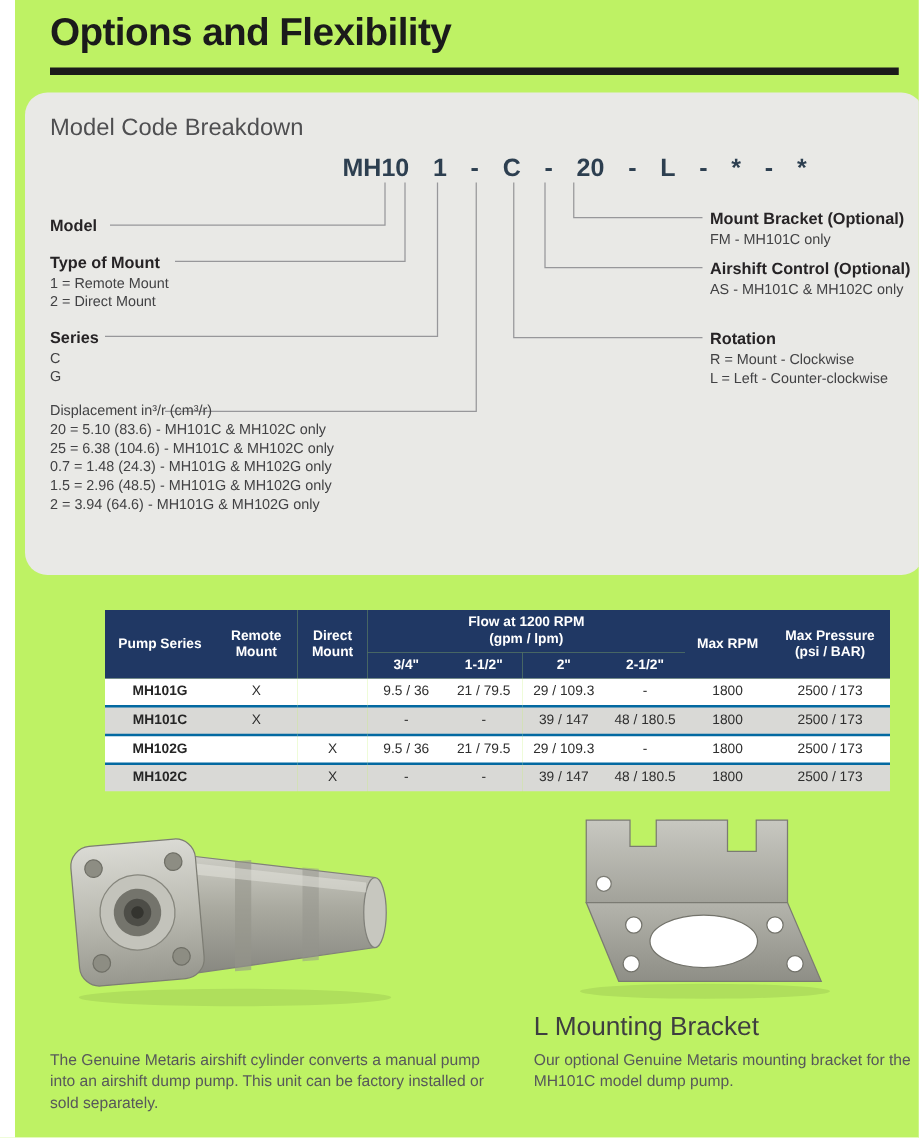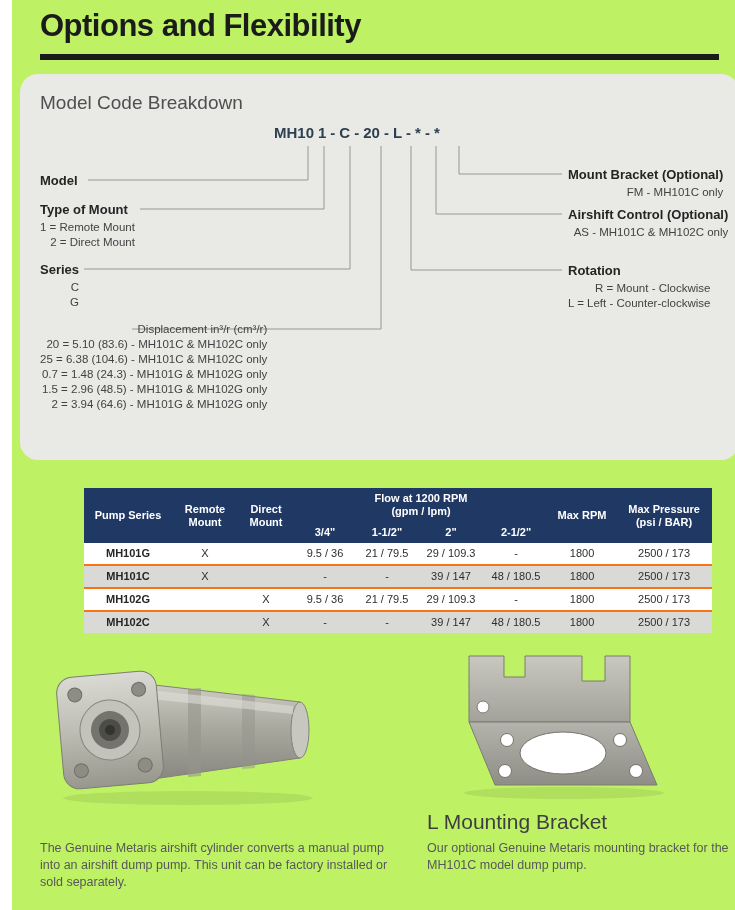--- a/index.html
+++ b/index.html
@@ -14,42 +14,42 @@
   .title-rule {
     position:absolute; left:28px; top:54px; width:679px; height:6px; background:#1b1b1b;
   }
   .panel {
     position:absolute; left:8px; top:74px; width:719px; height:386px; background:#e9e9e6;border-radius:18px;
   }
   .panel-title {
     position:absolute; left:20px; top:18px; font-size:19px; color:#4f4f51;
   }
   .code-row {
-    position:absolute; left:254px; top:50px; display:flex; gap:4px;
-    font-size:15px; font-weight:bold; color:#2d3f50;
+    position:absolute; left:254px; top:50px; display:flex; gap:19px;
+    font-size:20px; font-weight:bold; color:#2d3f50;
   }
   .diagram-lines { position:absolute; left:0; top:0; }
   .lbl-group { position:absolute; }
   .lbl-title { font-size:13px; font-weight:bold; color:#262325; line-height:15px; margin-bottom:3px; }
-  .lbl-line  { font-size:11.5px; color:#424244; line-height:15px;text-align:right; }
+  .lbl-line  { font-size:11.5px; color:#424244; line-height:15px; }
 
   .spec-table {
     position:absolute; left:72px; top:488px; width:628px;
     border-collapse:collapse; table-layout:fixed; font-size:11px;
   }
   .spec-table th {
     background:#203864; color:#ffffff; font-weight:bold;
     padding:4px 2px; text-align:center; white-space:pre-line; line-height:13px;
   }
   .spec-table td {
     text-align:center; padding:4px 2px; color:#2e2e2e; line-height:13px;
   }
   .spec-table tbody tr:nth-child(odd)  { background:#ffffff; }
   .spec-table tbody tr:nth-child(even) { background:#d9d9d6; }
-  .spec-table tbody tr + tr { border-top:2px solid #f97316; }
+  .spec-table tbody tr + tr { border-top:2px solid #0369a1; }
   .spec-table tbody td:first-child { font-weight:bold; color:#262626; }
 
   .img-left  { position:absolute; left:26px;  top:640px; }
   .img-right { position:absolute; left:412px; top:650px; }
 
   .prod-title { position:absolute; font-size:21px; color:#3e3e40; }
   .prod-desc  { position:absolute; font-size:12.5px; line-height:17px; color:#57585a; }
   .pt-left  { left:28px;  top:810px; }
   .pd-left  { left:28px;  top:840px; width:348px; }
   .pt-right { left:415px; top:810px; }

